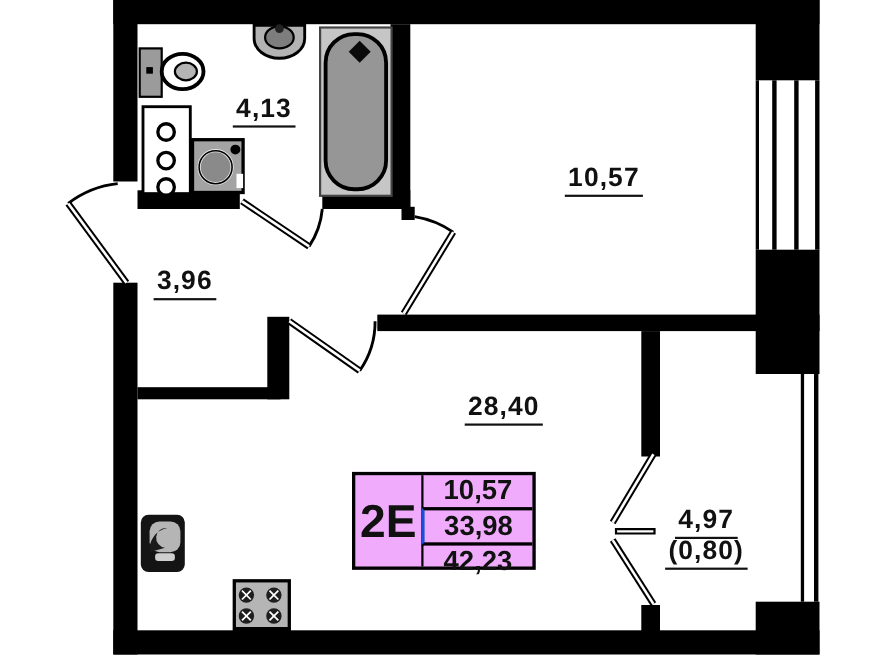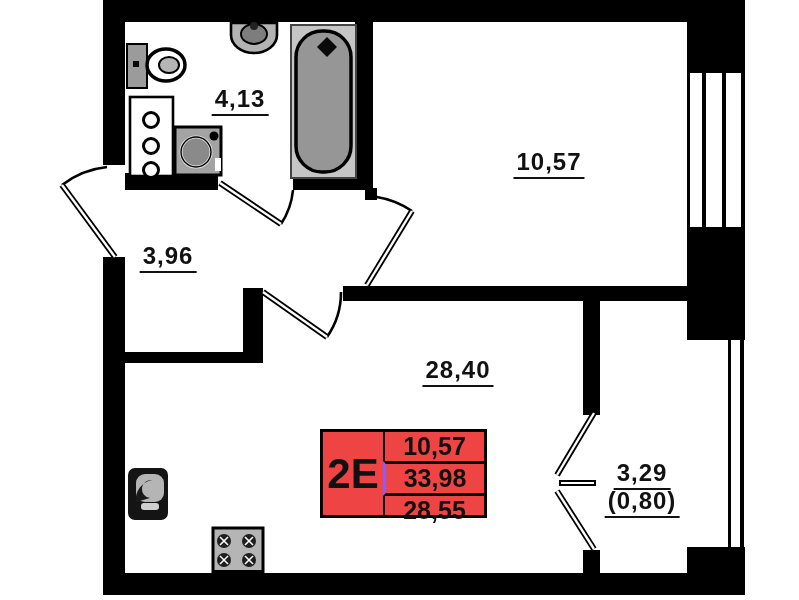--- a/index.html
+++ b/index.html
@@ -4,28 +4,28 @@
 <style>
   html,body{margin:0;padding:0;background:#fff;}
   .plan{position:relative;width:799px;height:600px;background:#fff;overflow:hidden;
         font-family:"Liberation Sans",sans-serif;color:#111;}
   .plan svg{position:absolute;left:0;top:0;}
   .area-label{position:absolute;transform:translateX(-50%);white-space:nowrap;
               font-size:24px;font-weight:600;letter-spacing:1px;color:#111;}
   .area-label .u{display:inline-block;border-bottom:2px solid #111;padding:0 3px 1px;}
   
   .stamp{position:absolute;left:320px;top:429px;width:167px;height:89px;
-         border:3px solid #000;background:#ef4444;display:flex;box-sizing:border-box;}
+         border:3px solid #000;background:#f0abfc;display:flex;box-sizing:border-box;}
   .stamp-left{width:62px;border-right:2px solid #000;display:flex;align-items:center;
               justify-content:center;font-size:42px;font-weight:600;box-sizing:border-box;}
   .stamp-rows{flex:1;display:flex;flex-direction:column;}
   .stamp-row{flex:1;display:flex;align-items:center;justify-content:center;
              font-size:25px;font-weight:600;box-sizing:border-box;}
   .stamp-row.mid{border-top:3px solid #000;border-bottom:3px solid #000;
-                 border-left:3px solid #8b5cf6;margin-left:-2px;}
+                 border-left:3px solid #1d4ed8;margin-left:-2px;}
 </style>
 </head>
 <body>
 
 <div class="plan">
 
   <svg width="799" height="600" viewBox="0 0 799 600">
 
     <g fill="#000">
       <rect x="103" y="0" width="642" height="22"></rect>
@@ -153,28 +153,28 @@
   <div class="area-label" style="left:549px;top:148px">
     <span class="u">10,57</span>
   </div>
   <div class="area-label" style="left:168px;top:242px">
     <span class="u">3,96</span>
   </div>
   <div class="area-label" style="left:458px;top:356px">
     <span class="u">28,40</span>
   </div>
   <div class="area-label" style="left:642px;top:459px">
-    <span class="u">3,29</span>
+    <span class="u">4,97</span>
   </div>
   <div class="area-label" style="left:642px;top:487px">
     <span class="u">(0,80)</span>
   </div>
 
   <div class="stamp">
     <div class="stamp-left">2Е</div>
     <div class="stamp-rows">
       <div class="stamp-row">10,57</div>
       <div class="stamp-row mid">33,98</div>
-      <div class="stamp-row">28,55</div>
+      <div class="stamp-row">42,23</div>
     </div>
   </div>
 
 </div>
 
 </body></html>

